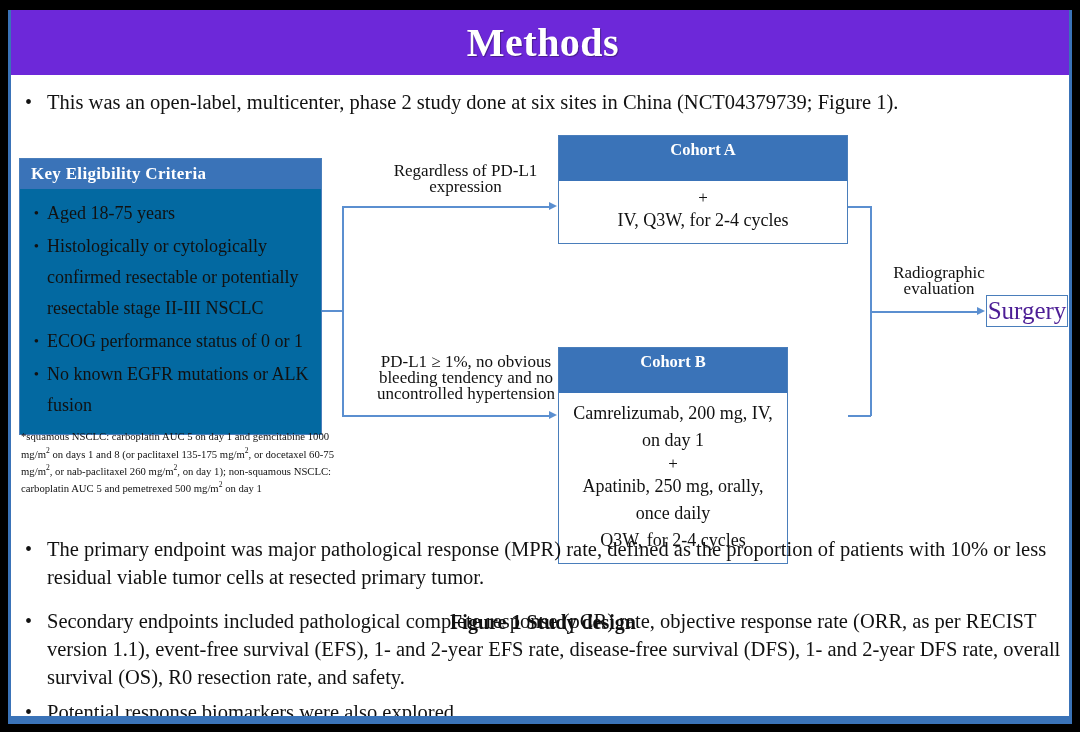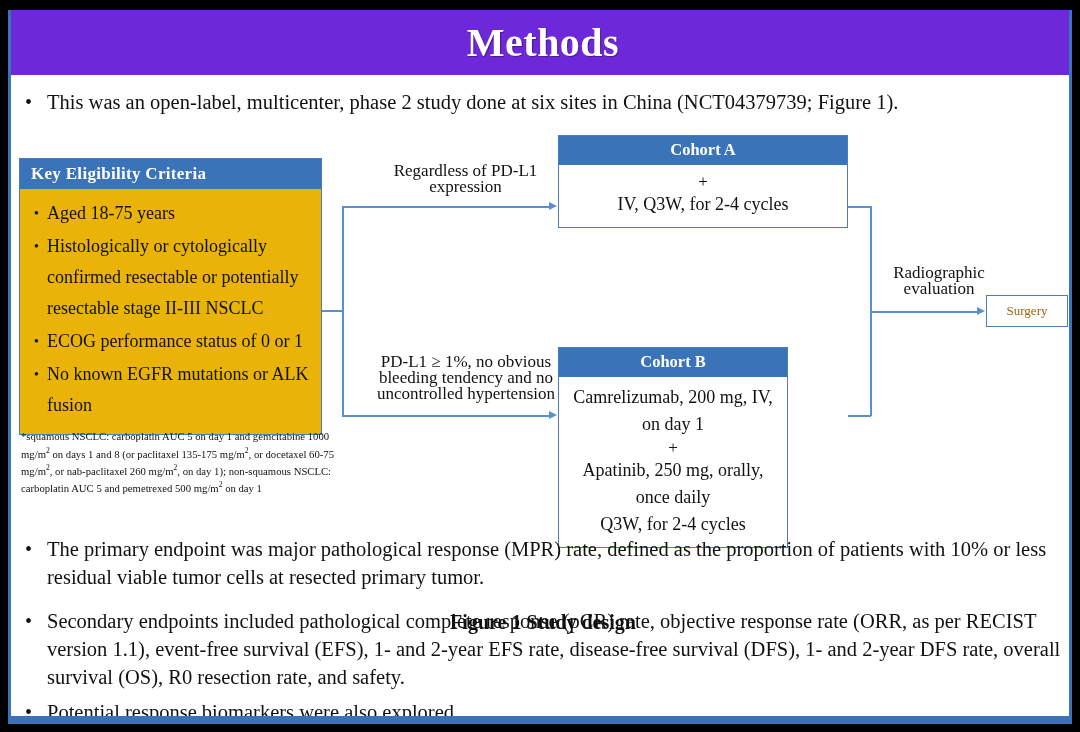--- a/index.html
+++ b/index.html
@@ -100,21 +100,21 @@
   }
 
   
   #eligibility-box {
     position: absolute;
     left: 8px;
     top: 33px;
     width: 303px;
     border: 1px solid #4a7ebb;
     box-sizing: border-box;
-    background: #eab308;
+    background: #0369a1;
   }
   #eligibility-header {
     background: #3a73b8;
     color: #ffffff;
     font-size: 17px;
     font-weight: bold;
     padding: 5px 0 5px 11px;
     letter-spacing: 0.3px;
   }
   #eligibility-list {
@@ -159,21 +159,21 @@
     border: 1px solid #4a7ebb;
     box-sizing: border-box;
     background: #ffffff;
   }
   .cohort-header {
     background: #3a73b8;
     color: #ffffff;
     font-size: 16.5px;
     font-weight: bold;
     text-align: center;
-    padding: 4px 0 5px 0;
+    padding: 4px 0 21px 0;
   }
   .cohort-body {
     padding: 7px 6px 9px 6px;
     text-align: center;
     font-size: 18px;
     line-height: 27px;
     color: #111;
   }
   .cohort-body .plus { line-height: 19px; font-size: 17px; }
 
@@ -184,23 +184,23 @@
   #surgery-box {
     position: absolute;
     left: 975px;
     top: 170px;
     width: 82px;
     height: 32px;
     border: 1px solid #4a7ebb;
     box-sizing: border-box;
     background: #ffffff;
     text-align: center;
-    font-size: 13px;
+    font-size: 25px;
     line-height: 30px;
-    color: #a16207;
+    color: #4c1d95;
   }
 
   
   .conn-label {
     position: absolute;
     text-align: center;
     font-size: 17px;
     line-height: 16px;
     color: #111;
   }

